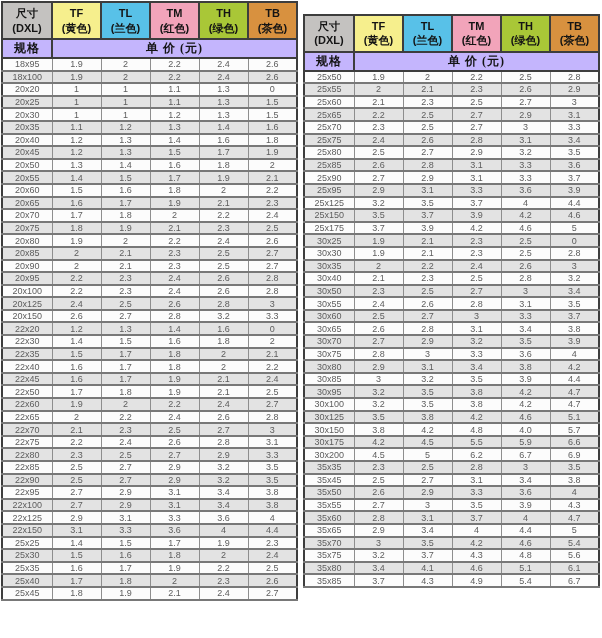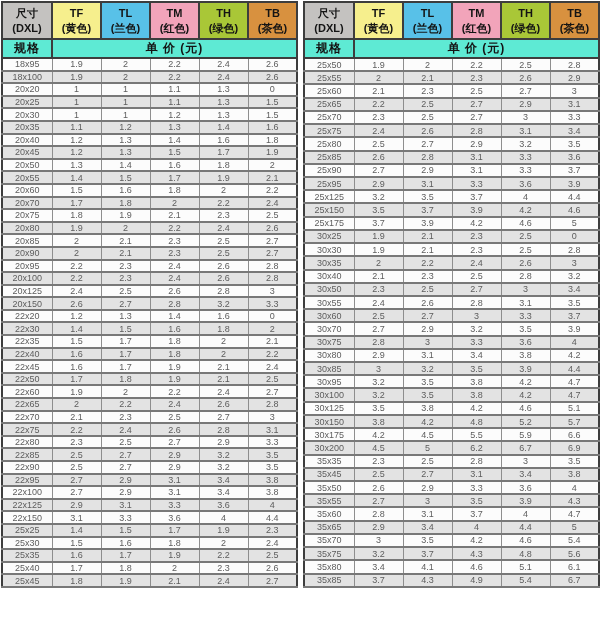--- a/index.html
+++ b/index.html
@@ -9,20 +9,21 @@
     width: 602px;
     height: 638px;
     font-family: "Liberation Sans", sans-serif;
   }
   .sheet {
     display: flex;
     gap: 5px;
     padding: 1px;
     box-sizing: border-box;
     width: 602px;
+    align-items: center;
   }
   table.price-table {
     border-collapse: collapse;
     table-layout: fixed;
     width: 296px;
     border: 2px solid #3d3d3d;
   }
   table.price-table col.size-col { width: 50px; }
   table.price-table col.val-col  { width: 49px; }
 
@@ -34,22 +35,23 @@
     color: #141414;
   }
   tr.product-row th {
     height: 35px;
     font-size: 11px;
     line-height: 1.3;
   }
   tr.spec-row th {
     height: 17px;
     font-size: 12px;
-    background: #5eead4;
+    background: #c4b5fd;
     letter-spacing: 1px;
+    font-family: Liberation Serif, serif;
   }
   tbody td {
     border: 1px solid #8e8e8e;
     border-bottom: 2px solid #787878;
     height: 10.6px;
     padding: 0;
     text-align: center;
     vertical-align: middle;
     font-size: 9px;
     color: #5d5d5d;
@@ -189,20 +191,28 @@
         </tr>
         <tr>
           <td>20x60</td>
           <td>1.5</td>
           <td>1.6</td>
           <td>1.8</td>
           <td>2</td>
           <td>2.2</td>
         </tr>
         <tr>
+          <td>20x65</td>
+          <td>1.6</td>
+          <td>1.7</td>
+          <td>1.9</td>
+          <td>2.1</td>
+          <td>2.3</td>
+        </tr>
+        <tr>
           <td>20x70</td>
           <td>1.7</td>
           <td>1.8</td>
           <td>2</td>
           <td>2.2</td>
           <td>2.4</td>
         </tr>
         <tr>
           <td>20x75</td>
           <td>1.8</td>
@@ -642,20 +652,28 @@
         </tr>
         <tr>
           <td>30x60</td>
           <td>2.5</td>
           <td>2.7</td>
           <td>3</td>
           <td>3.3</td>
           <td>3.7</td>
         </tr>
         <tr>
+          <td>30x65</td>
+          <td>2.6</td>
+          <td>2.8</td>
+          <td>3.1</td>
+          <td>3.4</td>
+          <td>3.8</td>
+        </tr>
+        <tr>
           <td>30x70</td>
           <td>2.7</td>
           <td>2.9</td>
           <td>3.2</td>
           <td>3.5</td>
           <td>3.9</td>
         </tr>
         <tr>
           <td>30x75</td>
           <td>2.8</td>
@@ -702,21 +720,21 @@
           <td>3.8</td>
           <td>4.2</td>
           <td>4.6</td>
           <td>5.1</td>
         </tr>
         <tr>
           <td>30x150</td>
           <td>3.8</td>
           <td>4.2</td>
           <td>4.8</td>
-          <td>5.2</td>
+          <td>4.0</td>
           <td>5.7</td>
         </tr>
         <tr>
           <td>30x175</td>
           <td>4.2</td>
           <td>4.5</td>
           <td>5.5</td>
           <td>5.9</td>
           <td>6.6</td>
         </tr>

